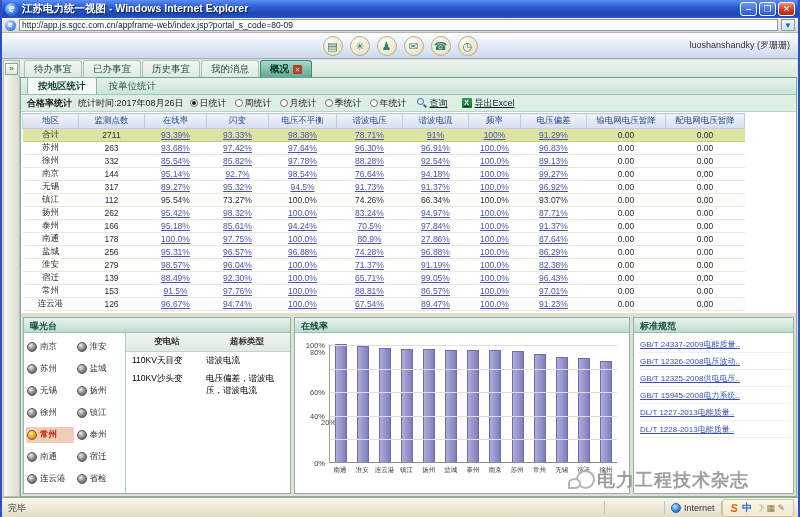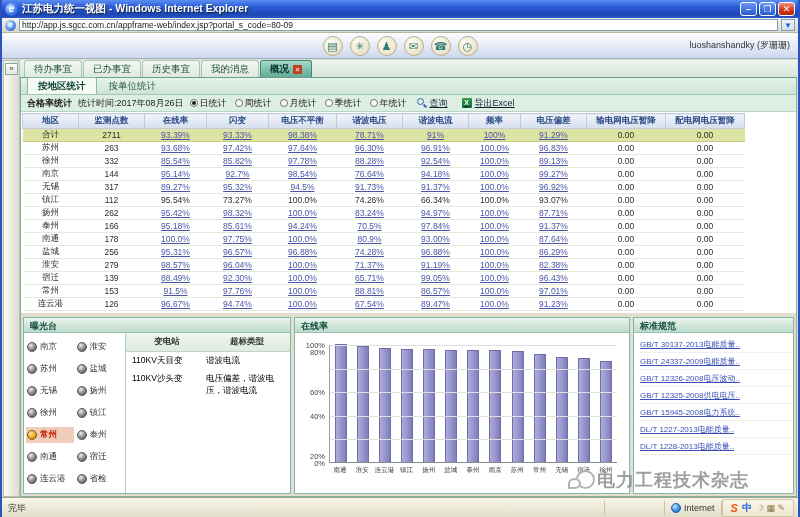--- a/index.html
+++ b/index.html
@@ -67,21 +67,21 @@
   .radio.sel::after { content: ""; position: absolute; left: 1px; top: 1px; width: 4px; height: 4px; border-radius: 50%; background: #1c1c1c; }
   .fbtn { display: inline-flex; align-items: center; gap: 3px; padding: 0 4px; color: #123; text-decoration: underline; }
   .mag { position: relative; display: inline-block; width: 10px; height: 10px; }
   .mag::before { content:""; position: absolute; left: 0; top: 0; width: 5px; height: 5px; border: 1.5px solid #2a62b0; border-radius: 50%; }
   .mag::after { content:""; position: absolute; left: 6px; top: 7px; width: 4px; height: 2px; background: #2a62b0; transform: rotate(45deg); }
   .xls-icon { width: 10px; height: 10px; background: linear-gradient(#2f9e52,#14692e); color: #fff; font-size: 7px; font-weight: bold; text-align: center; line-height: 10px; border-radius: 1px; }
 
   
   .tablewrap { height: 201px; background: #fff; overflow: hidden; padding: 1px 0 0 1px; }
   table.data { border-collapse: collapse; table-layout: fixed; width: 722px; font-size: 8.5px; }
-  table.data th { height: 15px; background: linear-gradient(180deg,#f0f4fa,#d6dfee); color: #2c4a86; font-weight: bold;
+  table.data th { height: 15px; background: linear-gradient(180deg,#f0f4fa,#d6dfee); color: #2c4a86; font-weight: normal;
     border: 1px solid #c2ccdc; font-size: 8.5px; padding: 0 1px; overflow: hidden; white-space: nowrap; }
   table.data td { height: 13px; text-align: center; border-bottom: 1px solid #e6eadb; color: #2c2c2c; white-space: nowrap; overflow: hidden; }
   table.data tr.hl td { background: #dde3a3; border-bottom: 1px solid #c6cc84; }
   .lnk { color: #4a55a8; text-decoration: underline; }
   table.data col.c1 { width: 56px; } table.data col.c2 { width: 66px; }
   table.data col.c3 { width: 62px; } table.data col.c4 { width: 62px; }
   table.data col.c5 { width: 68px; } table.data col.c6 { width: 66px; }
   table.data col.c7 { width: 66px; } table.data col.c8 { width: 52px; }
   table.data col.c9 { width: 66px; } table.data col.c10 { width: 79px; }
   table.data col.c11 { width: 79px; }
@@ -376,21 +376,21 @@
                   <td>0.00</td>
                   <td>0.00</td>
                 </tr>
                 <tr>
                   <td>南通</td>
                   <td>178</td>
                   <td><span class="lnk">100.0%</span></td>
                   <td><span class="lnk">97.75%</span></td>
                   <td><span class="lnk">100.0%</span></td>
                   <td><span class="lnk">80.9%</span></td>
-                  <td><span class="lnk">93.00%</span></td>
+                  <td><span class="lnk">27.86%</span></td>
                   <td><span class="lnk">100.0%</span></td>
                   <td><span class="lnk">87.64%</span></td>
                   <td>0.00</td>
                   <td>0.00</td>
                 </tr>
                 <tr>
                   <td>盐城</td>
                   <td>256</td>
                   <td><span class="lnk">95.31%</span></td>
                   <td><span class="lnk">96.57%</span></td>
@@ -535,21 +535,21 @@
                     <span class="c-b">电压偏差，谐波电压，谐波电流</span>
                   </div>
                 </div>
             </div>
           </div>
 
           <div class="panel chartp">
             <div class="panel-h">在线率</div>
             <div class="chart-body" id="chart-body">
                 <div class="ylab" style="top: 126px;">0%</div>
-                <div class="ylab" style="top: 119px;">20%</div>
+                <div class="ylab" style="top: 85px; margin-left: 11px;">20%</div>
                 <div class="ylab" style="top: 78.8px;">40%</div>
                 <div class="ylab" style="top: 55.2px;">60%</div>
                 <div class="ylab" style="top: 15px;">80%</div>
                 <div class="ylab" style="top: 8px;">100%</div>
                 <div class="plot">
                   <div class="gline" style="top: 94.4px;"></div>
                   <div class="gline" style="top: 70.8px;"></div>
                   <div class="gline" style="top: 47.2px;"></div>
                   <div class="gline" style="top: 23.6px;"></div>
                   <div class="gline" style="top: 0px;"></div>
@@ -581,21 +581,20 @@
                   <span>无锡</span>
                   <span>宿迁</span>
                   <span>徐州</span>
                 </div>
               </div>
           </div>
 
           <div class="panel standards">
             <div class="panel-h">标准规范</div>
             <div class="std-body" id="std-body">
-                <a class="std-link">GB/T 30137-2013电能质量..</a>
                 <a class="std-link">GB/T 24337-2009电能质量..</a>
                 <a class="std-link">GB/T 12326-2008电压波动..</a>
                 <a class="std-link">GB/T 12325-2008供电电压..</a>
                 <a class="std-link">GB/T 15945-2008电力系统..</a>
                 <a class="std-link">DL/T 1227-2013电能质量..</a>
                 <a class="std-link">DL/T 1228-2013电能质量..</a>
               </div>
           </div>
 
         </div>

